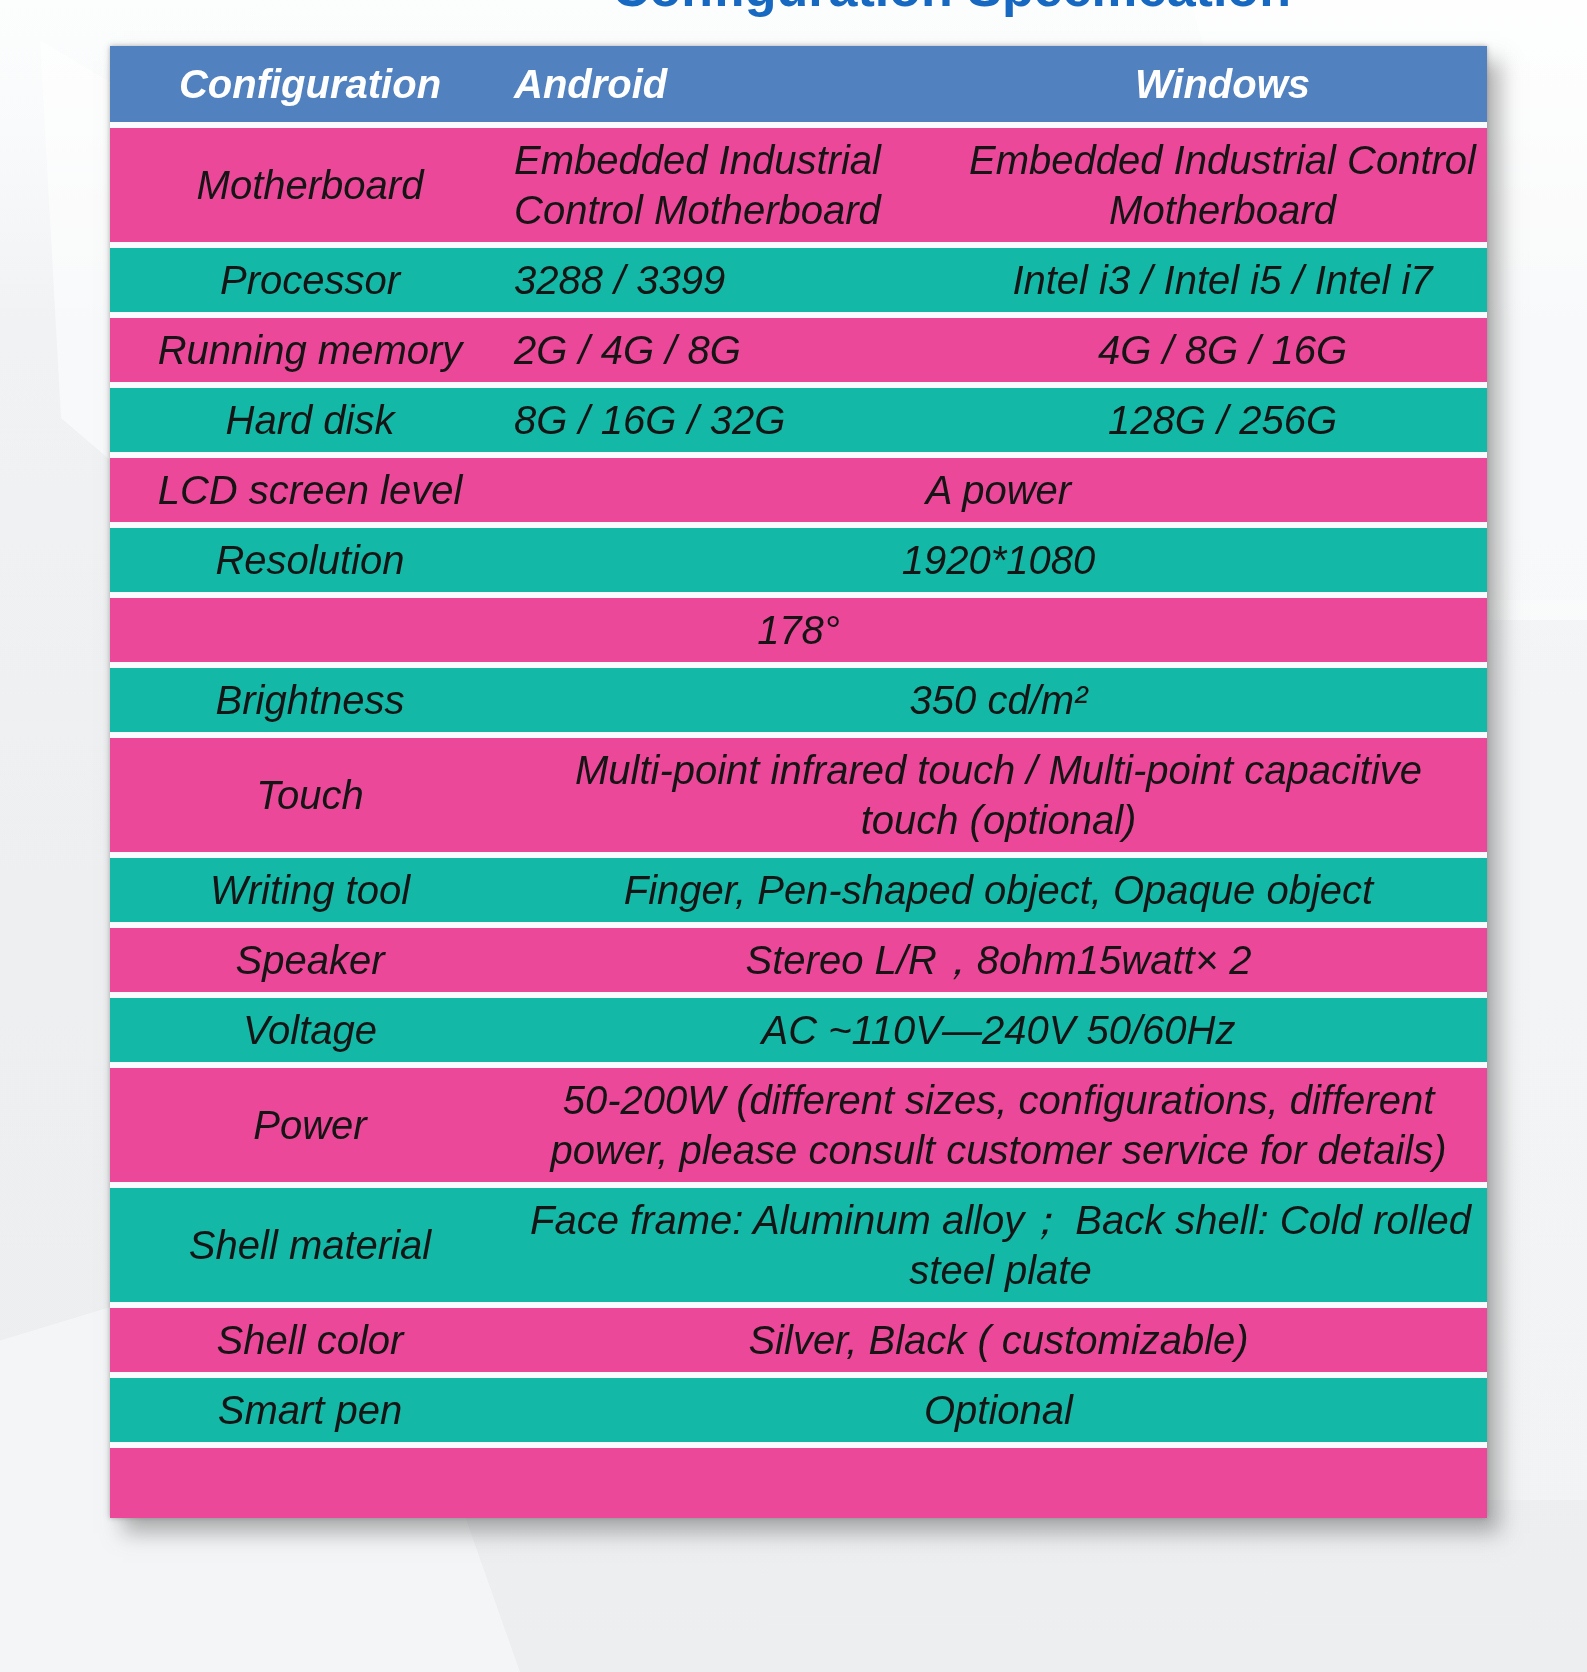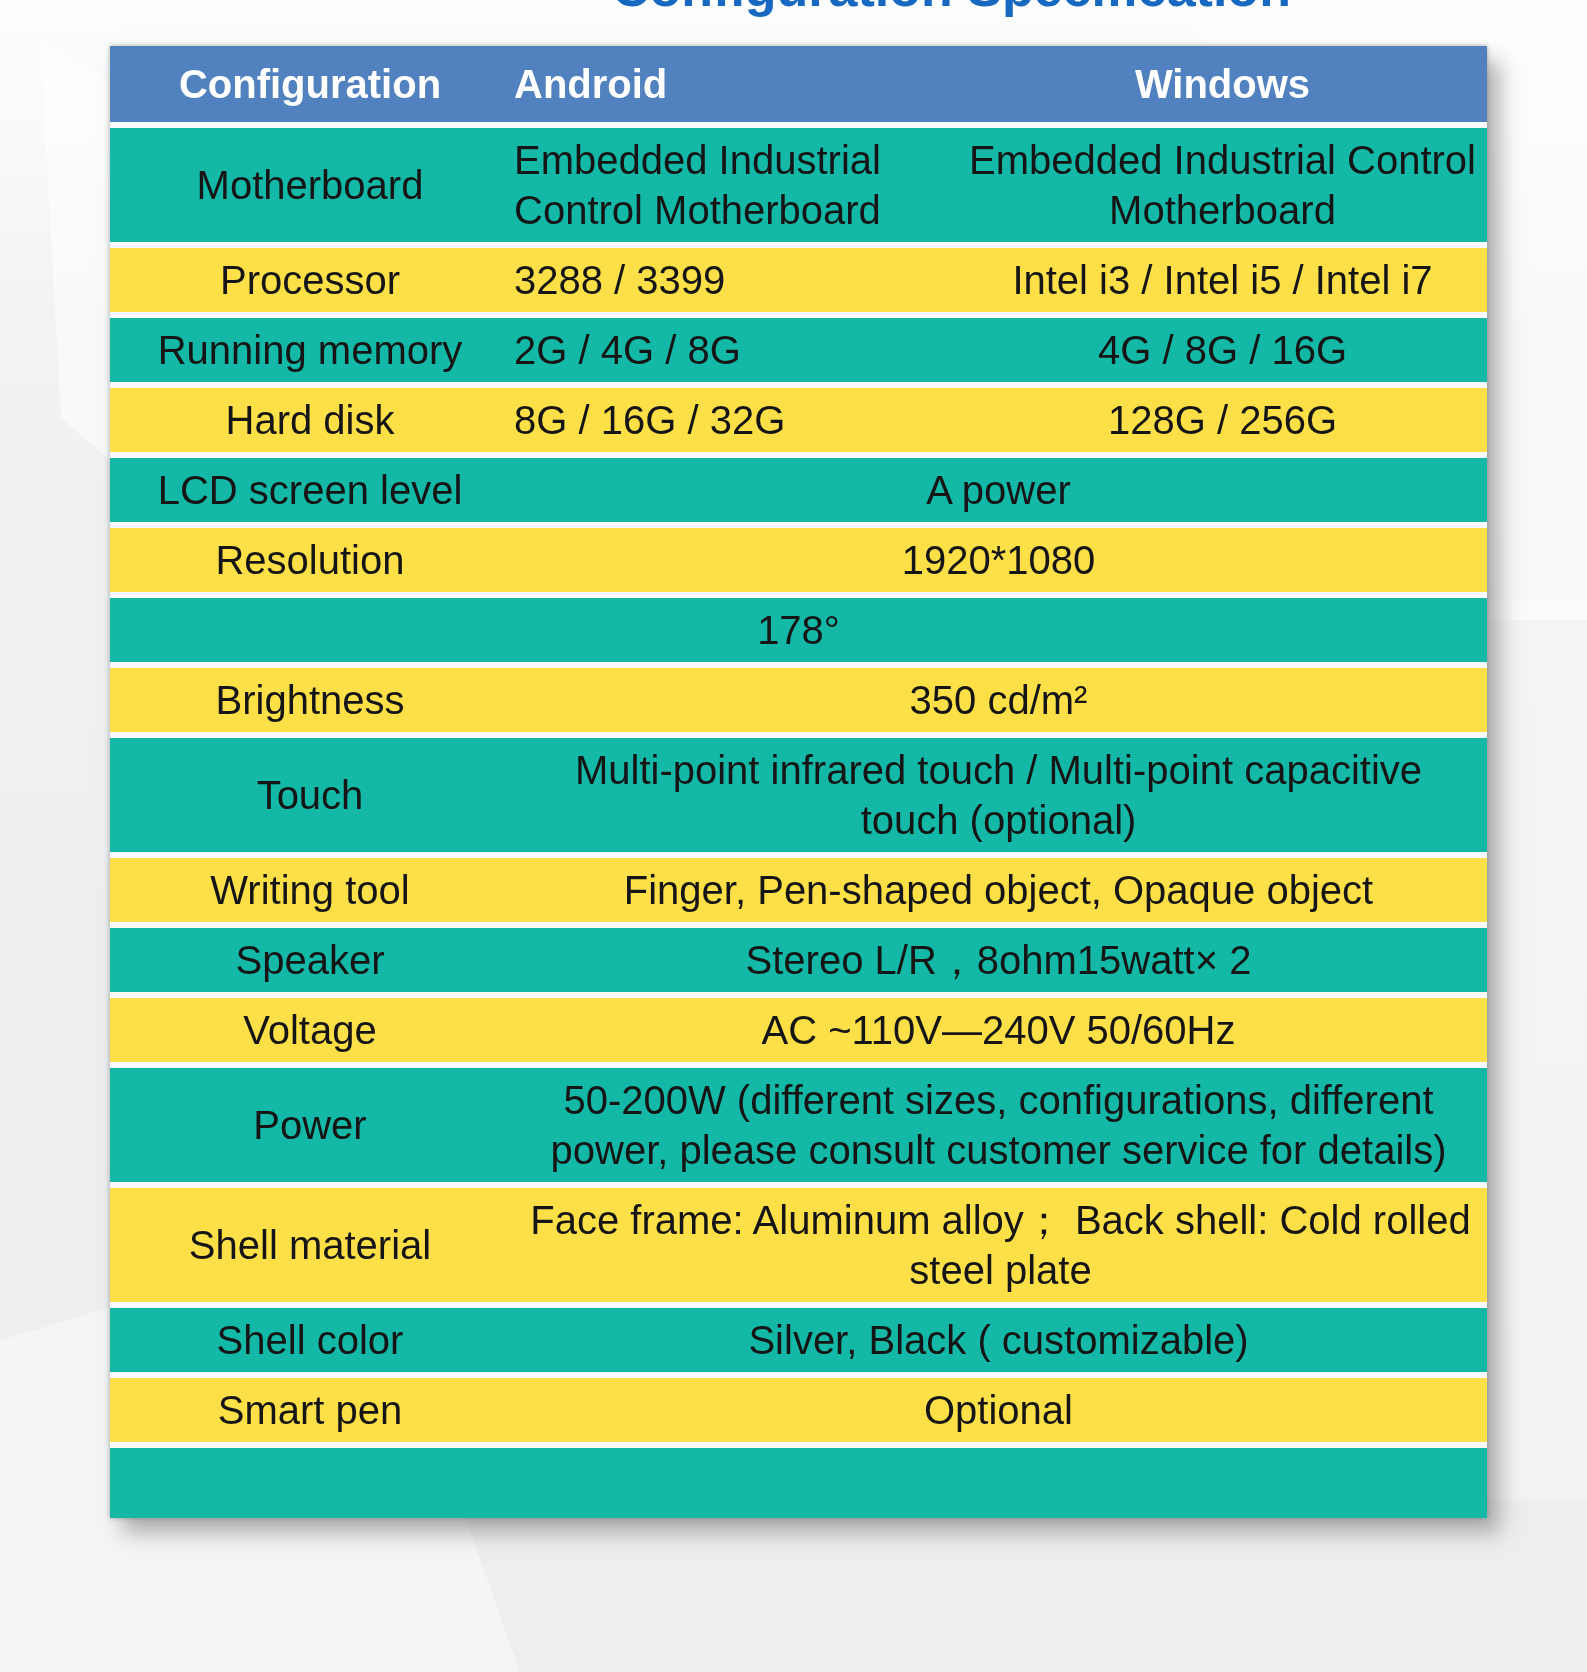--- a/index.html
+++ b/index.html
@@ -24,24 +24,24 @@
     position:absolute;top:-38px;left:612px;margin:0;
     font-size:52px;font-weight:bold;line-height:52px;white-space:nowrap;
   }
 
   .table-card{
     position:absolute;left:110px;top:46px;width:1377px;
     display:flex;flex-direction:column;row-gap:6px;
     background:#fafbfe;
     box-shadow:0 0 5px rgba(110,110,110,.55),13px 15px 20px rgba(105,105,105,.5);
   }
-  .t-row{display:flex;align-items:center;min-height:64px;padding:7px 0;box-sizing:border-box;}
+  .t-row{display:flex;align-items:center;min-height:64px;padding:7px 0;box-sizing:border-box;font-style:italic;}
   .t-header{background:#5181be;color:#ffffff;font-weight:bold;min-height:76px;font-size:41px;}
-  .row-dark{background:#14b8a6;}
-  .row-light{background:#fde047;}
+  .row-dark{background:#ec4899;}
+  .row-light{background:#14b8a6;}
   .row-empty{min-height:70px;}
 
   .cell{font-size:40px;line-height:1.25;}
   .c-label{width:400px;text-align:center;flex:0 0 auto;}
   .c-a{width:448px;text-align:left;flex:0 0 auto;padding:0 4px;box-sizing:border-box;}
   .c-w{flex:1 1 auto;text-align:center;padding:0 8px;box-sizing:border-box;}
   .c-span{flex:1 1 auto;text-align:center;padding:0 14px;box-sizing:border-box;}
   .c-span.align-left{text-align:center;padding-left:18px;}
 </style>
 </head>

